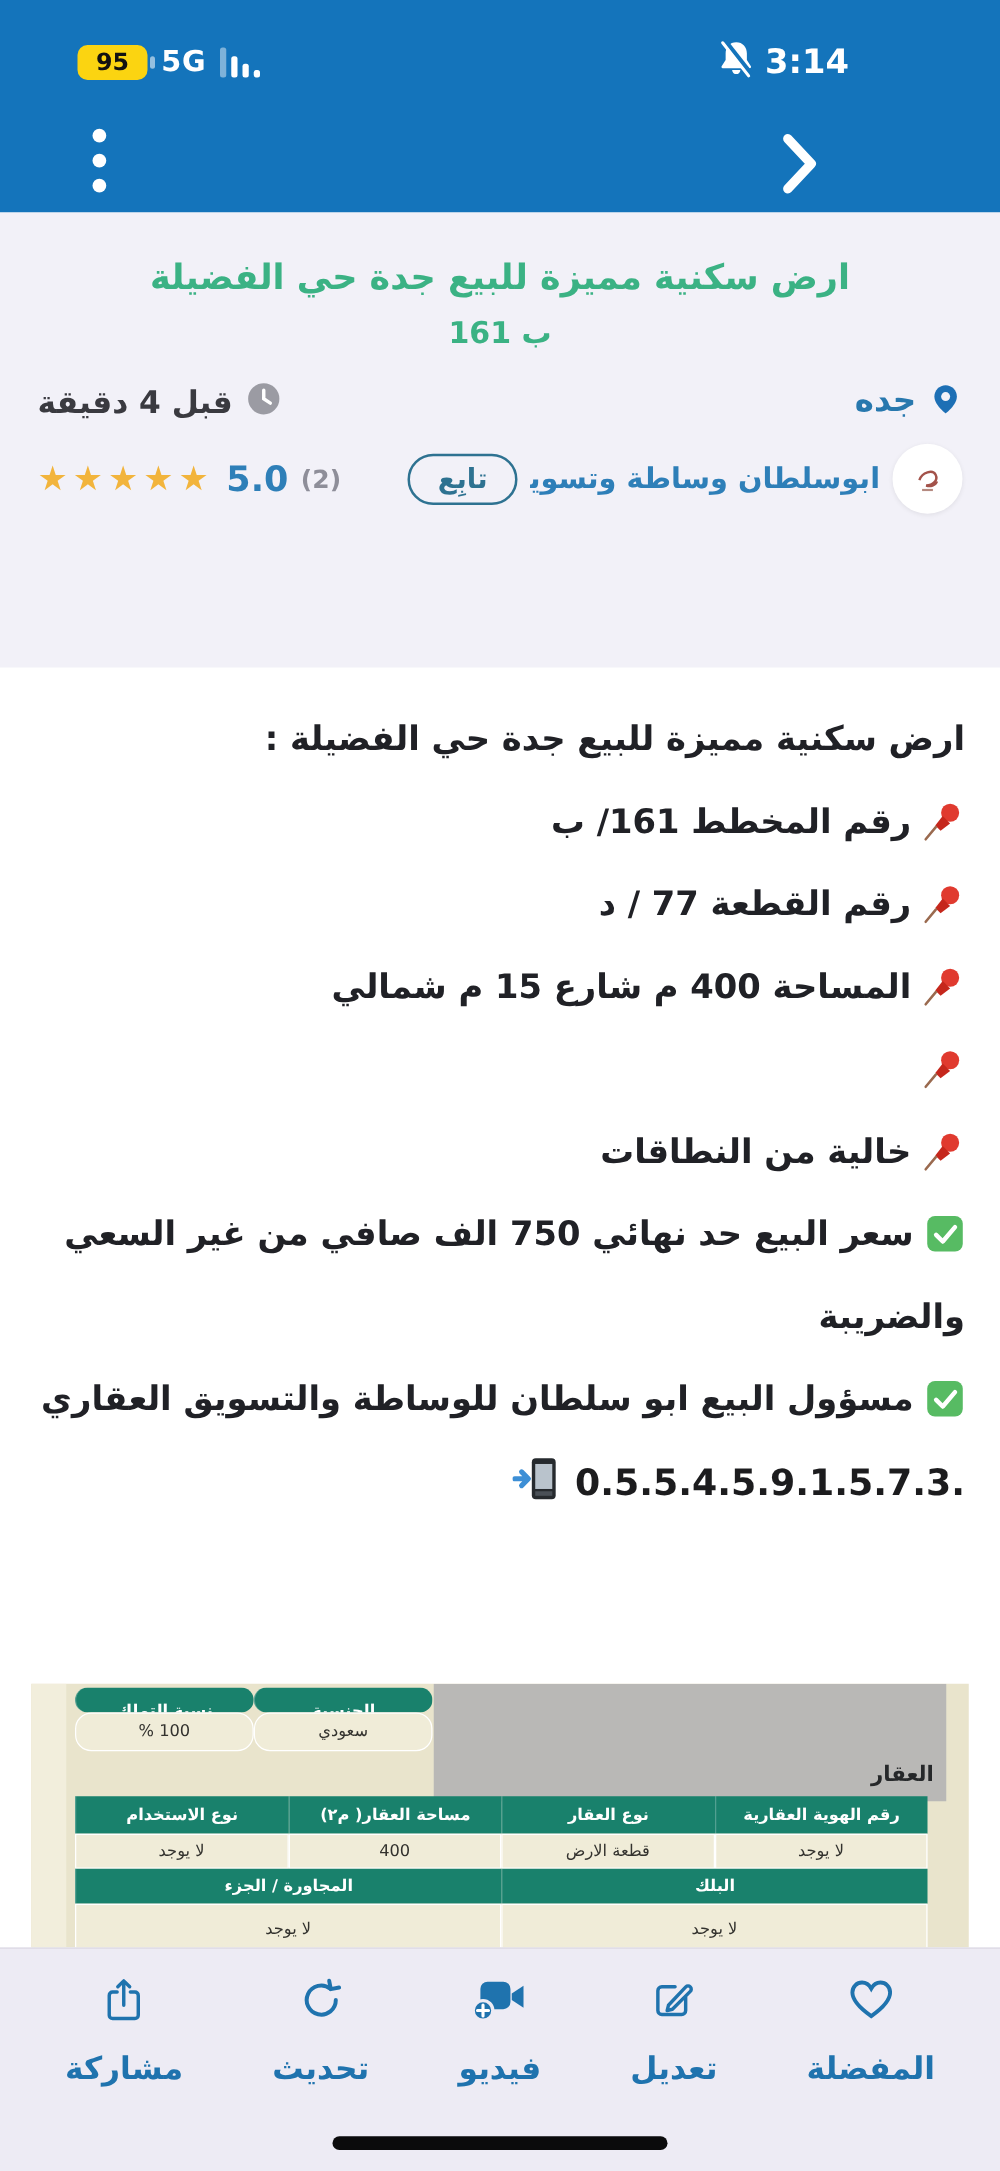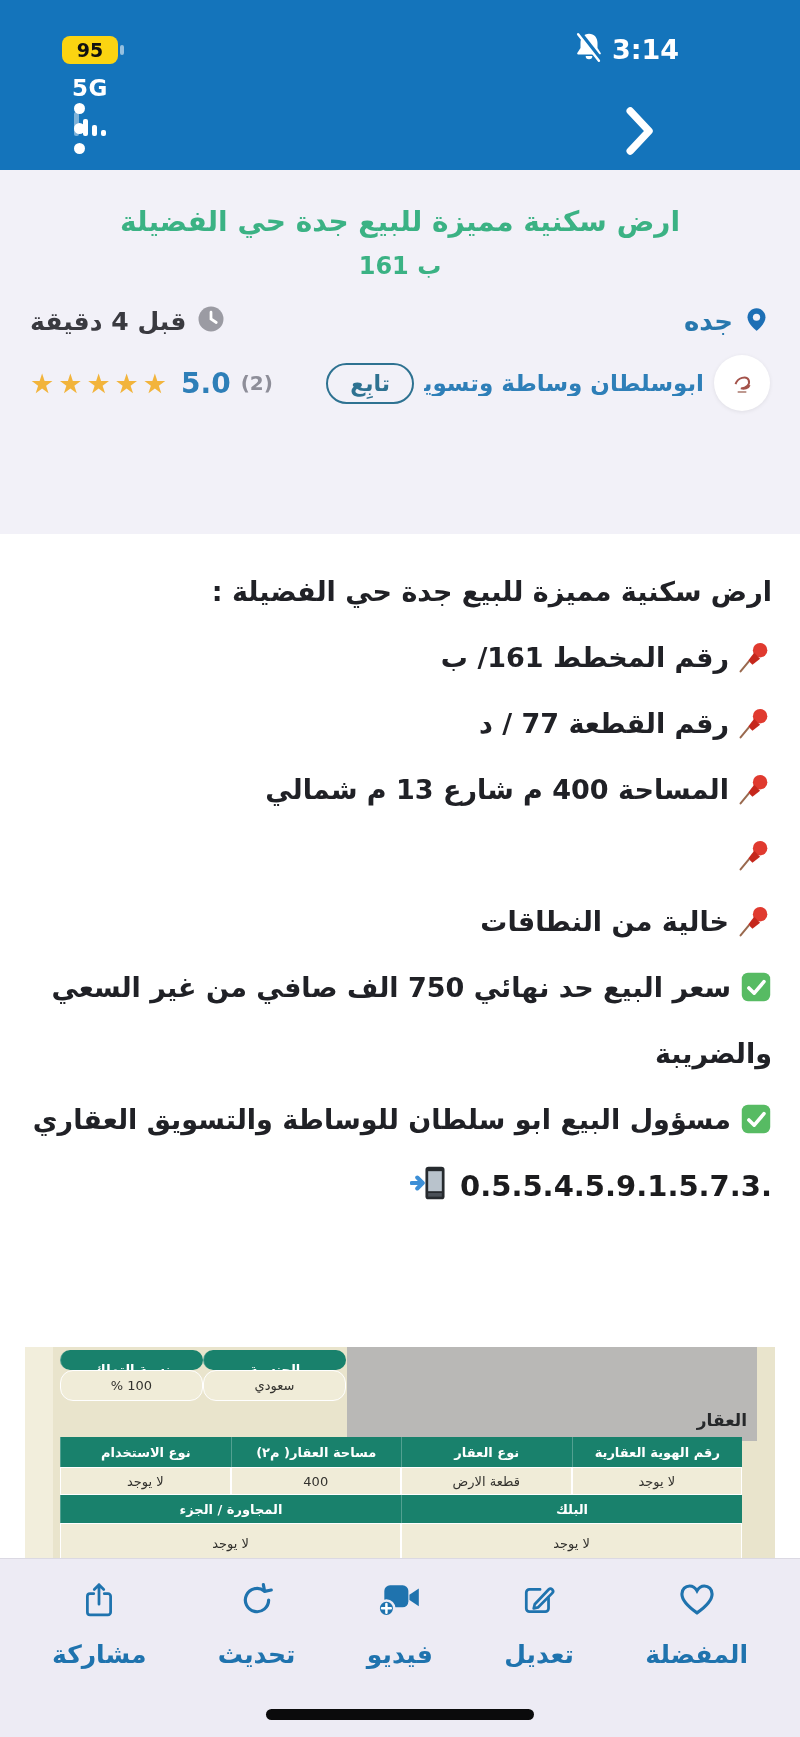--- a/index.html
+++ b/index.html
@@ -2,21 +2,21 @@
 <html lang="ar"><head>
 <meta charset="utf-8">
 <style>
   html,body{margin:0;padding:0;background:#777;}
   *{box-sizing:border-box;}
   .screen{position:relative;width:800px;height:1737px;margin:0 auto;background:#fff;
     font-family:"DejaVu Sans",sans-serif;overflow:hidden;}
 
   
   .topbar{position:absolute;top:0;left:0;width:800px;height:170px;background:#1474BB;}
-  .status-left{position:absolute;top:36px;left:62px;display:flex;align-items:center;gap:11px;flex-direction:column;}
+  .status-left{position:absolute;top:36px;left:62px;display:flex;align-items:center;gap:11px;}
   .battery{position:relative;width:56px;height:28px;background:#FBD411;border-radius:8px;
     display:flex;align-items:center;justify-content:center;color:#111;font-size:19px;font-weight:700;}
   .battery:after{content:"";position:absolute;right:-6px;top:9px;width:4px;height:10px;
     background:rgba(255,255,255,.55);border-radius:2px;}
   .net{color:#fff;font-size:23px;font-weight:700;letter-spacing:.5px;}
   .bars{display:flex;align-items:flex-end;gap:4px;height:24px;}
   .bars i{display:block;width:5px;border-radius:2px;background:#fff;}
   .bars .b0{height:24px;background:rgba(255,255,255,.45);}
   .bars .b1{height:17px;}.bars .b2{height:11px;}.bars .b3{height:6px;}
   .status-right{position:absolute;top:30px;left:572px;display:flex;align-items:center;gap:6px;}
@@ -193,21 +193,21 @@
       <span>رقم القطعة 77 / د</span>
     </div>
     <div class="line">
       <span class="ic">
           <svg width="34" height="34" viewBox="0 0 40 40">
             <circle cx="26" cy="12" r="8.5" fill="#E03A2F"></circle>
             <path d="M19 15l7 7-9 7-5-5z" fill="#C5271C"></path>
             <path d="M12.5 25.5L3 37" stroke="#9A6A4F" stroke-width="2.4" stroke-linecap="round"></path>
           </svg>
         </span>
-      <span>المساحة 400 م شارع 13 م شمالي</span>
+      <span>المساحة 400 م شارع 15 م شمالي</span>
     </div>
     <div class="line">
       <span class="ic">
           <svg width="34" height="34" viewBox="0 0 40 40">
             <circle cx="26" cy="12" r="8.5" fill="#E03A2F"></circle>
             <path d="M19 15l7 7-9 7-5-5z" fill="#C5271C"></path>
             <path d="M12.5 25.5L3 37" stroke="#9A6A4F" stroke-width="2.4" stroke-linecap="round"></path>
           </svg>
         </span>
     </div>

